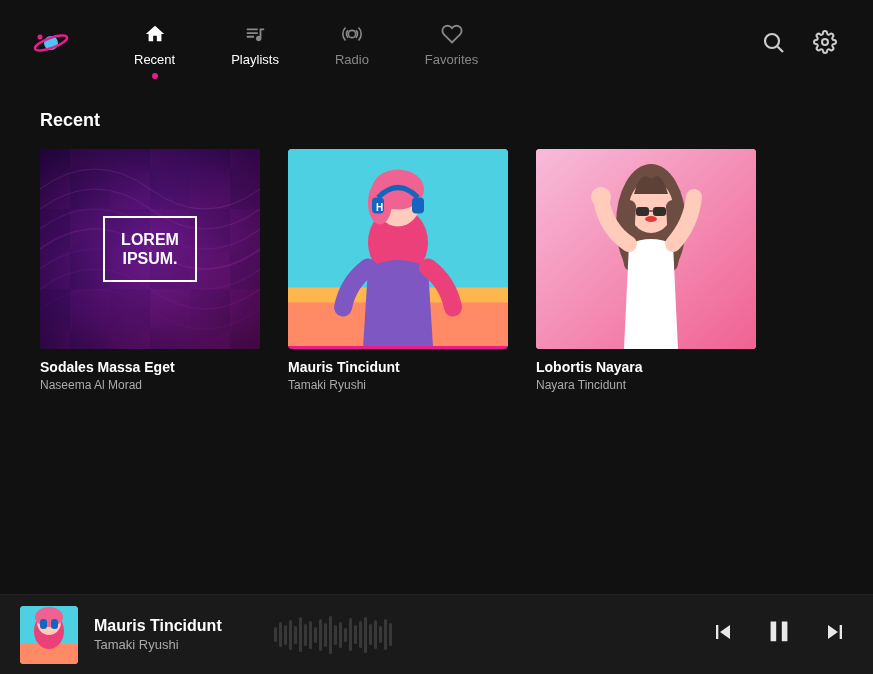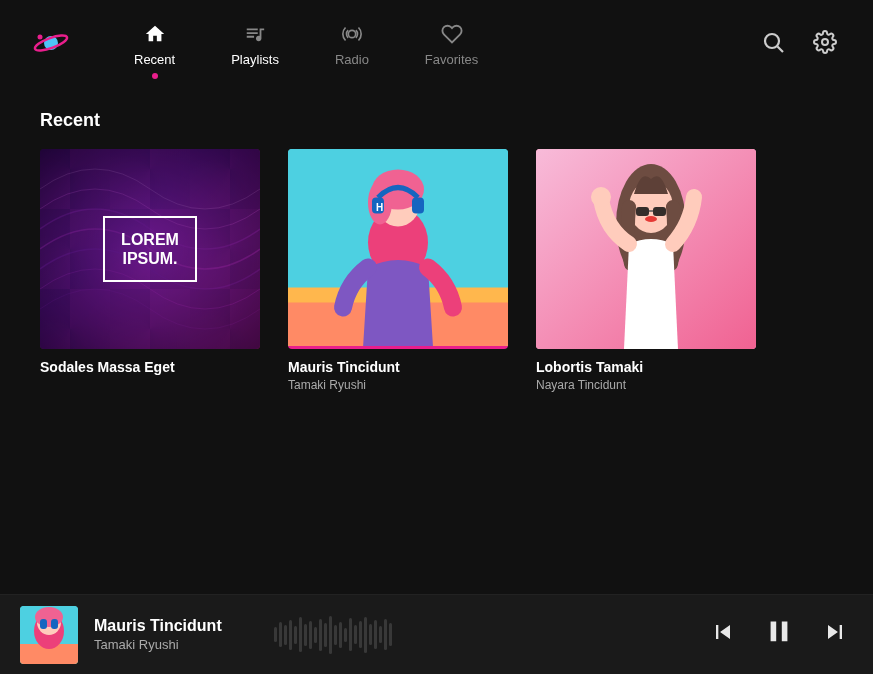--- a/index.html
+++ b/index.html
@@ -344,20 +344,21 @@
             <path d="M0 40 Q55 0 110 40 Q165 80 220 40" stroke="#ce93d8" stroke-width="0.8" fill="none" opacity="0.3"></path>
             <path d="M0 160 Q55 120 110 160 Q165 200 220 160" stroke="#7b1fa2" stroke-width="0.8" fill="none" opacity="0.3"></path>
           </svg>
           <div class="lorem-box">
             <div class="lorem-box-text">LOREM</div>
             <div class="lorem-box-text">IPSUM.</div>
           </div>
         </div>
       </div>
       <div class="card-title">Sodales Massa Eget</div>
+      <div class="card-subtitle">Naseema Al Morad</div>
     </div>
 
     <div class="card card-active">
       <div class="card-image" style="border-bottom: 3px solid #e91e8c;">
         <div class="card-img-2">
 
           <svg viewBox="0 0 220 200" style="width:100%;height:100%;position:absolute;inset:0" preserveAspectRatio="xMidYMid slice">
 
             <rect width="220" height="200" fill="#4dd0e1"></rect>
 
@@ -418,21 +419,21 @@
 
             <path d="M93 95 Q115 85 137 95 L142 200 H88 Z" fill="white"></path>
 
             <path d="M93 95 Q70 80 65 50" stroke="#ffccbc" stroke-width="16" fill="none" stroke-linecap="round"></path>
             <path d="M137 95 Q155 75 158 48" stroke="#ffccbc" stroke-width="16" fill="none" stroke-linecap="round"></path>
 
             <circle cx="65" cy="48" r="10" fill="#ffccbc"></circle>
           </svg>
         </div>
       </div>
-      <div class="card-title">Lobortis Tamaki</div>
+      <div class="card-title">Lobortis Nayara</div>
       <div class="card-subtitle">Nayara Tincidunt</div>
     </div>
 
   </div>
 </main>
 
 <div class="player-bar">
   <div class="player-thumb">
     <div class="player-thumb-img">
       <svg viewBox="0 0 58 58" style="width:100%;height:100%" preserveAspectRatio="xMidYMid slice">

